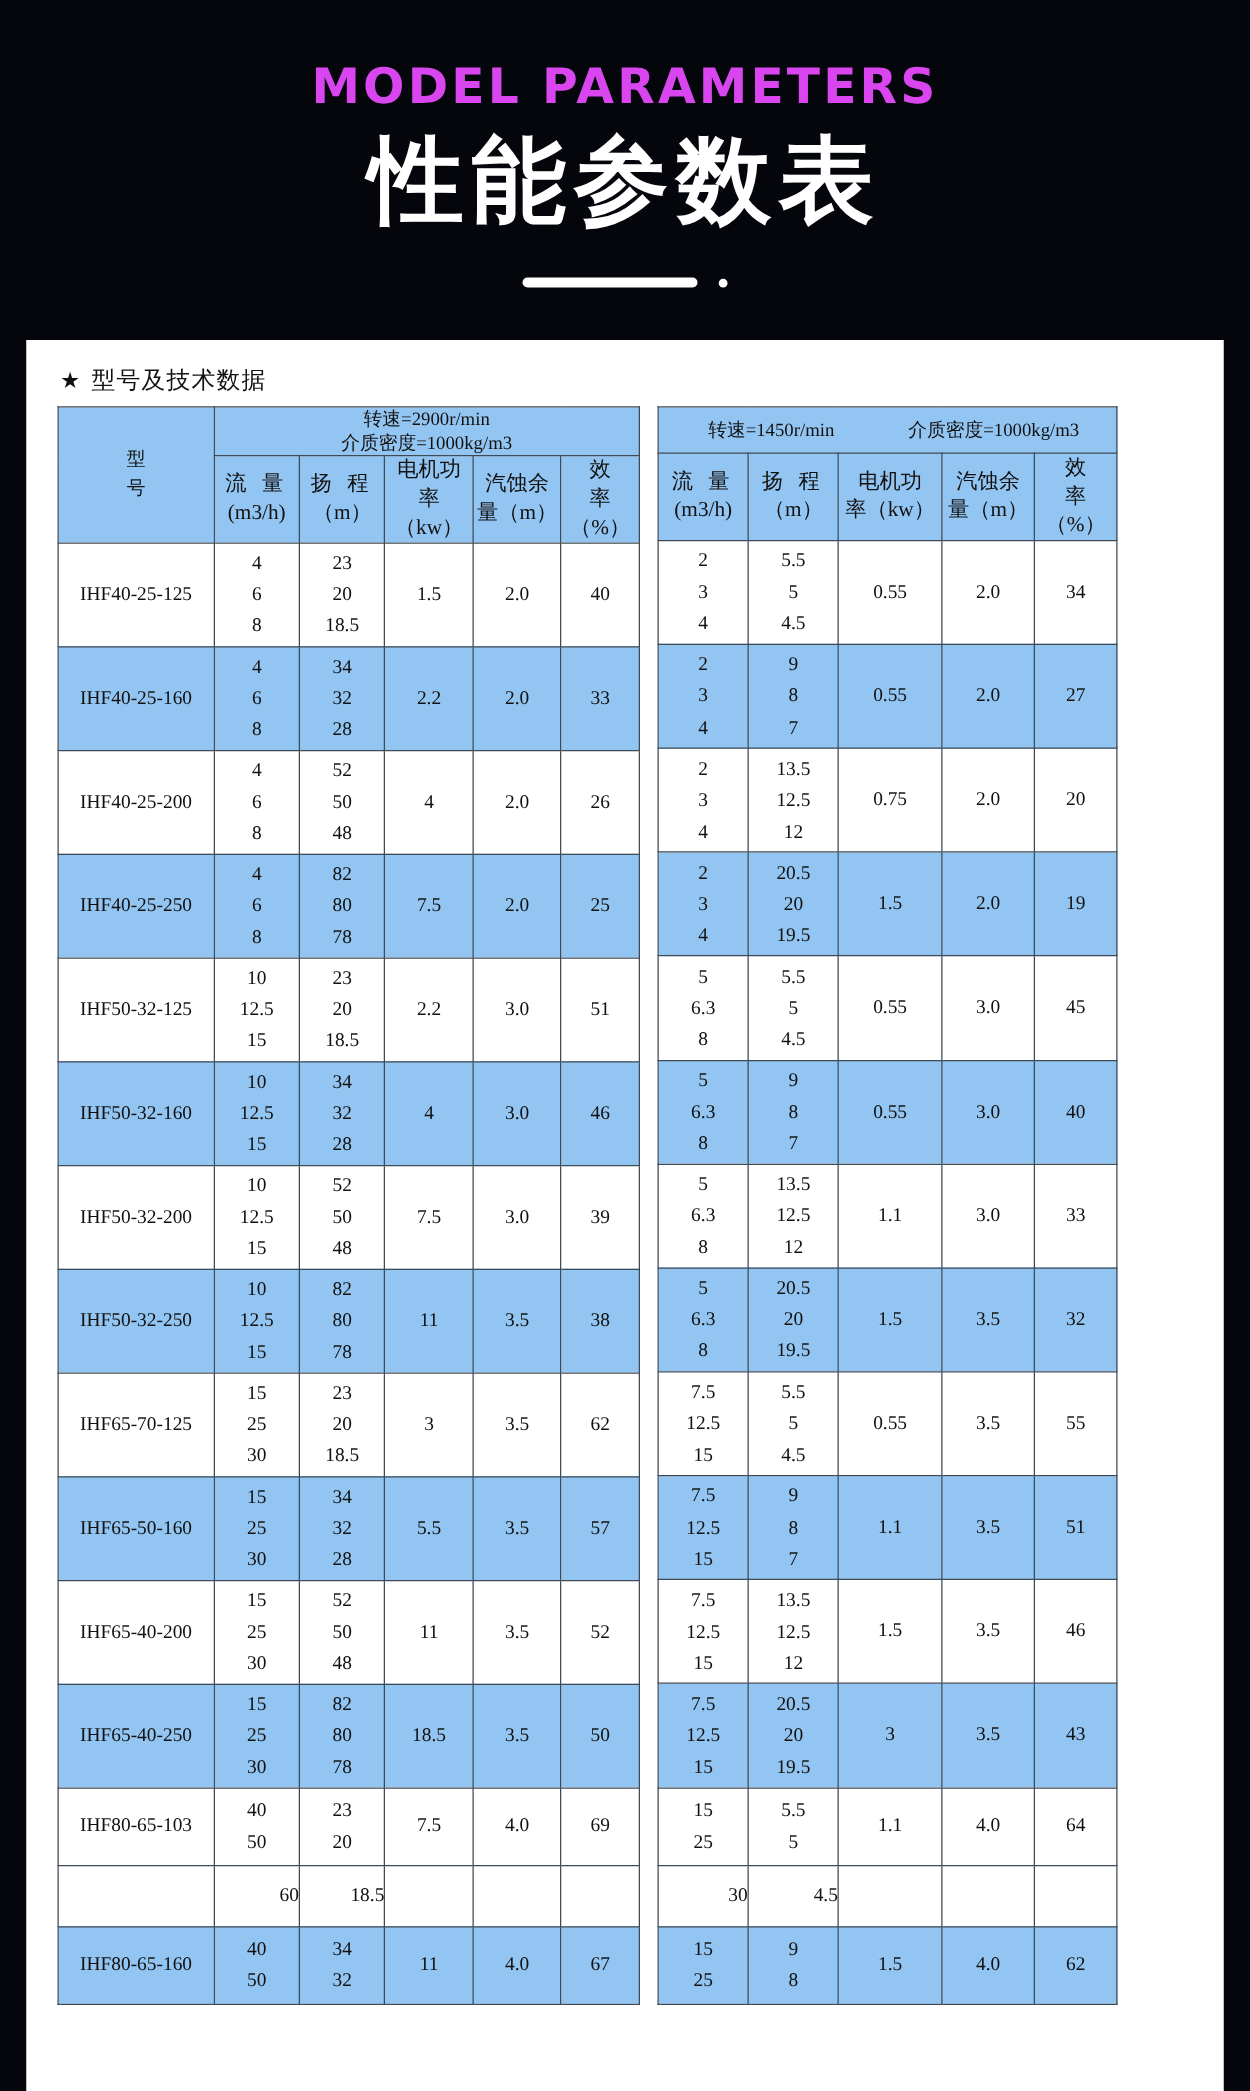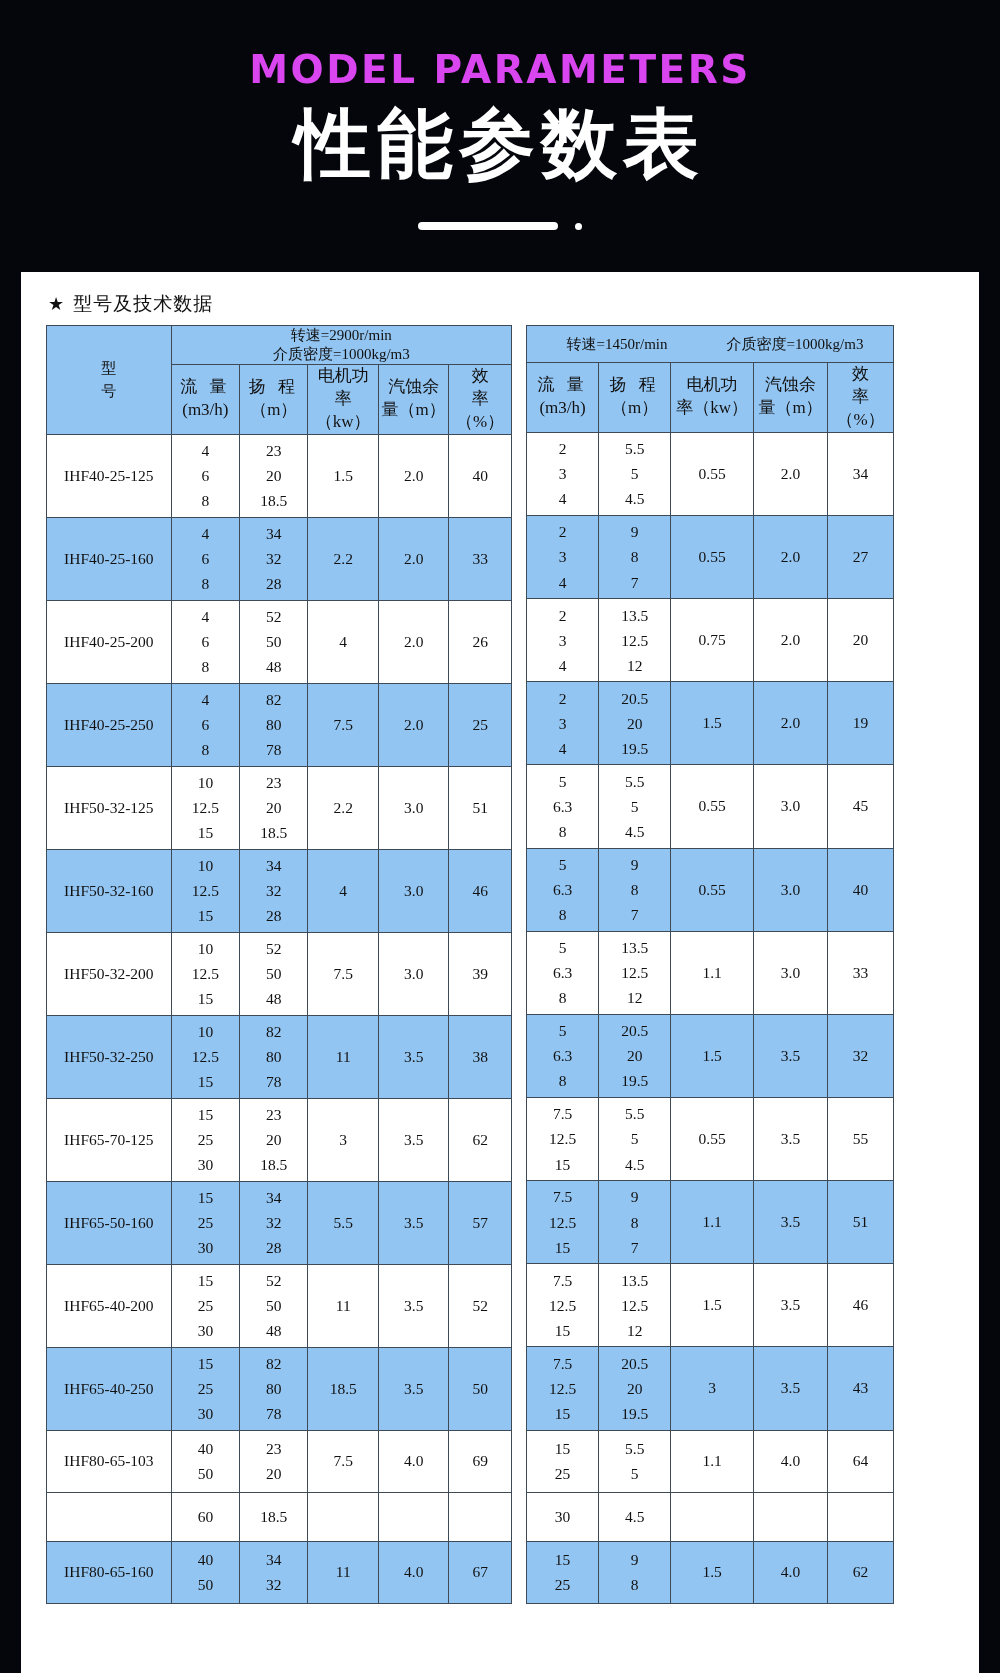--- a/index.html
+++ b/index.html
@@ -66,21 +66,21 @@
     padding:0;font-weight:normal;
   }
   .hdr{background:#93c5f2;}
   .hdr-top td{height:36px;font-size:15px;}
   .hdr-sub td{height:64px;font-size:17px;line-height:1.35;}
   .hdr-model{font-size:15.5px;line-height:1.55;}
   .wide{letter-spacing:4px;}
 
   tbody tr.grp td{height:82px;}
   tbody tr.grp.short td{height:61px;}
-  tbody tr.grp.tiny td{height:48px;}
+  tbody tr.grp.tiny td{height:48px;text-align:right;}
   .multi{line-height:1.62;}
   .band{background:#93c5f2;}
   .plain{background:#ffffff;}
   .model-cell{font-size:15.5px;}
   .num{font-size:15.5px;}
   .ltable-colmodel{width:126px;}
   .ltable-colq{width:68px;}
   .ltable-colh{width:68px;}
   .ltable-colp{width:70px;}
   .ltable-coln{width:70px;}

